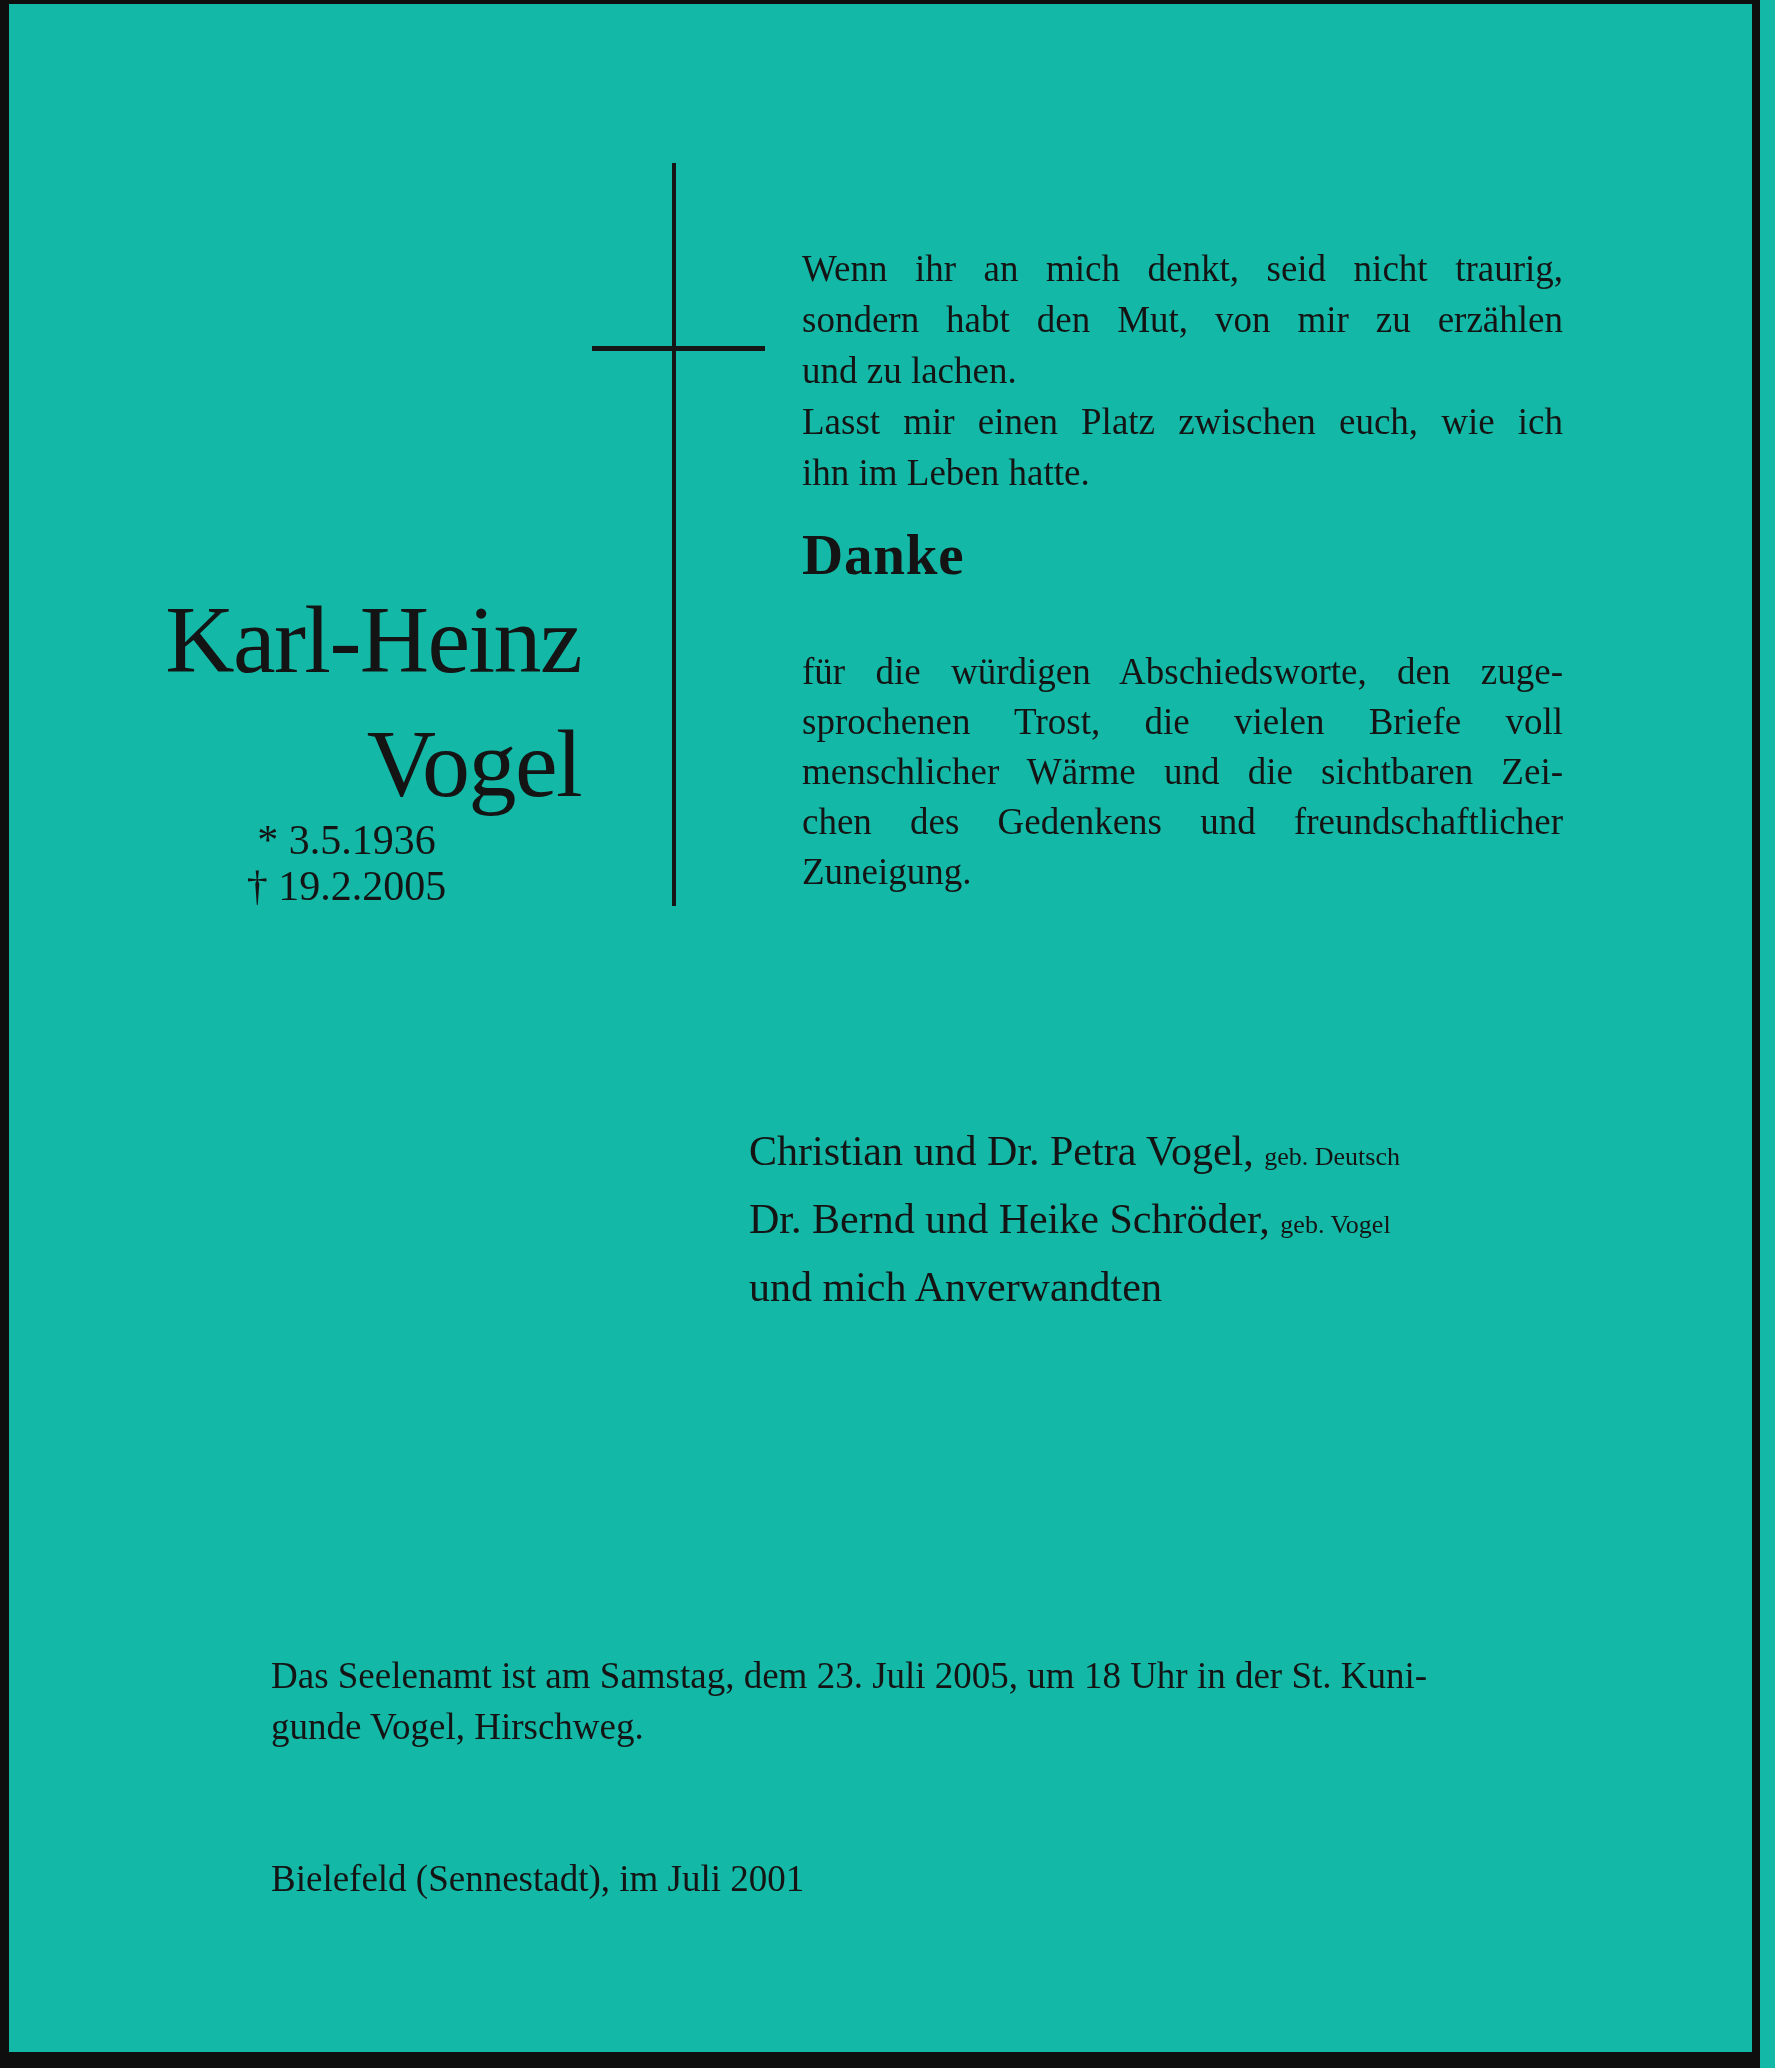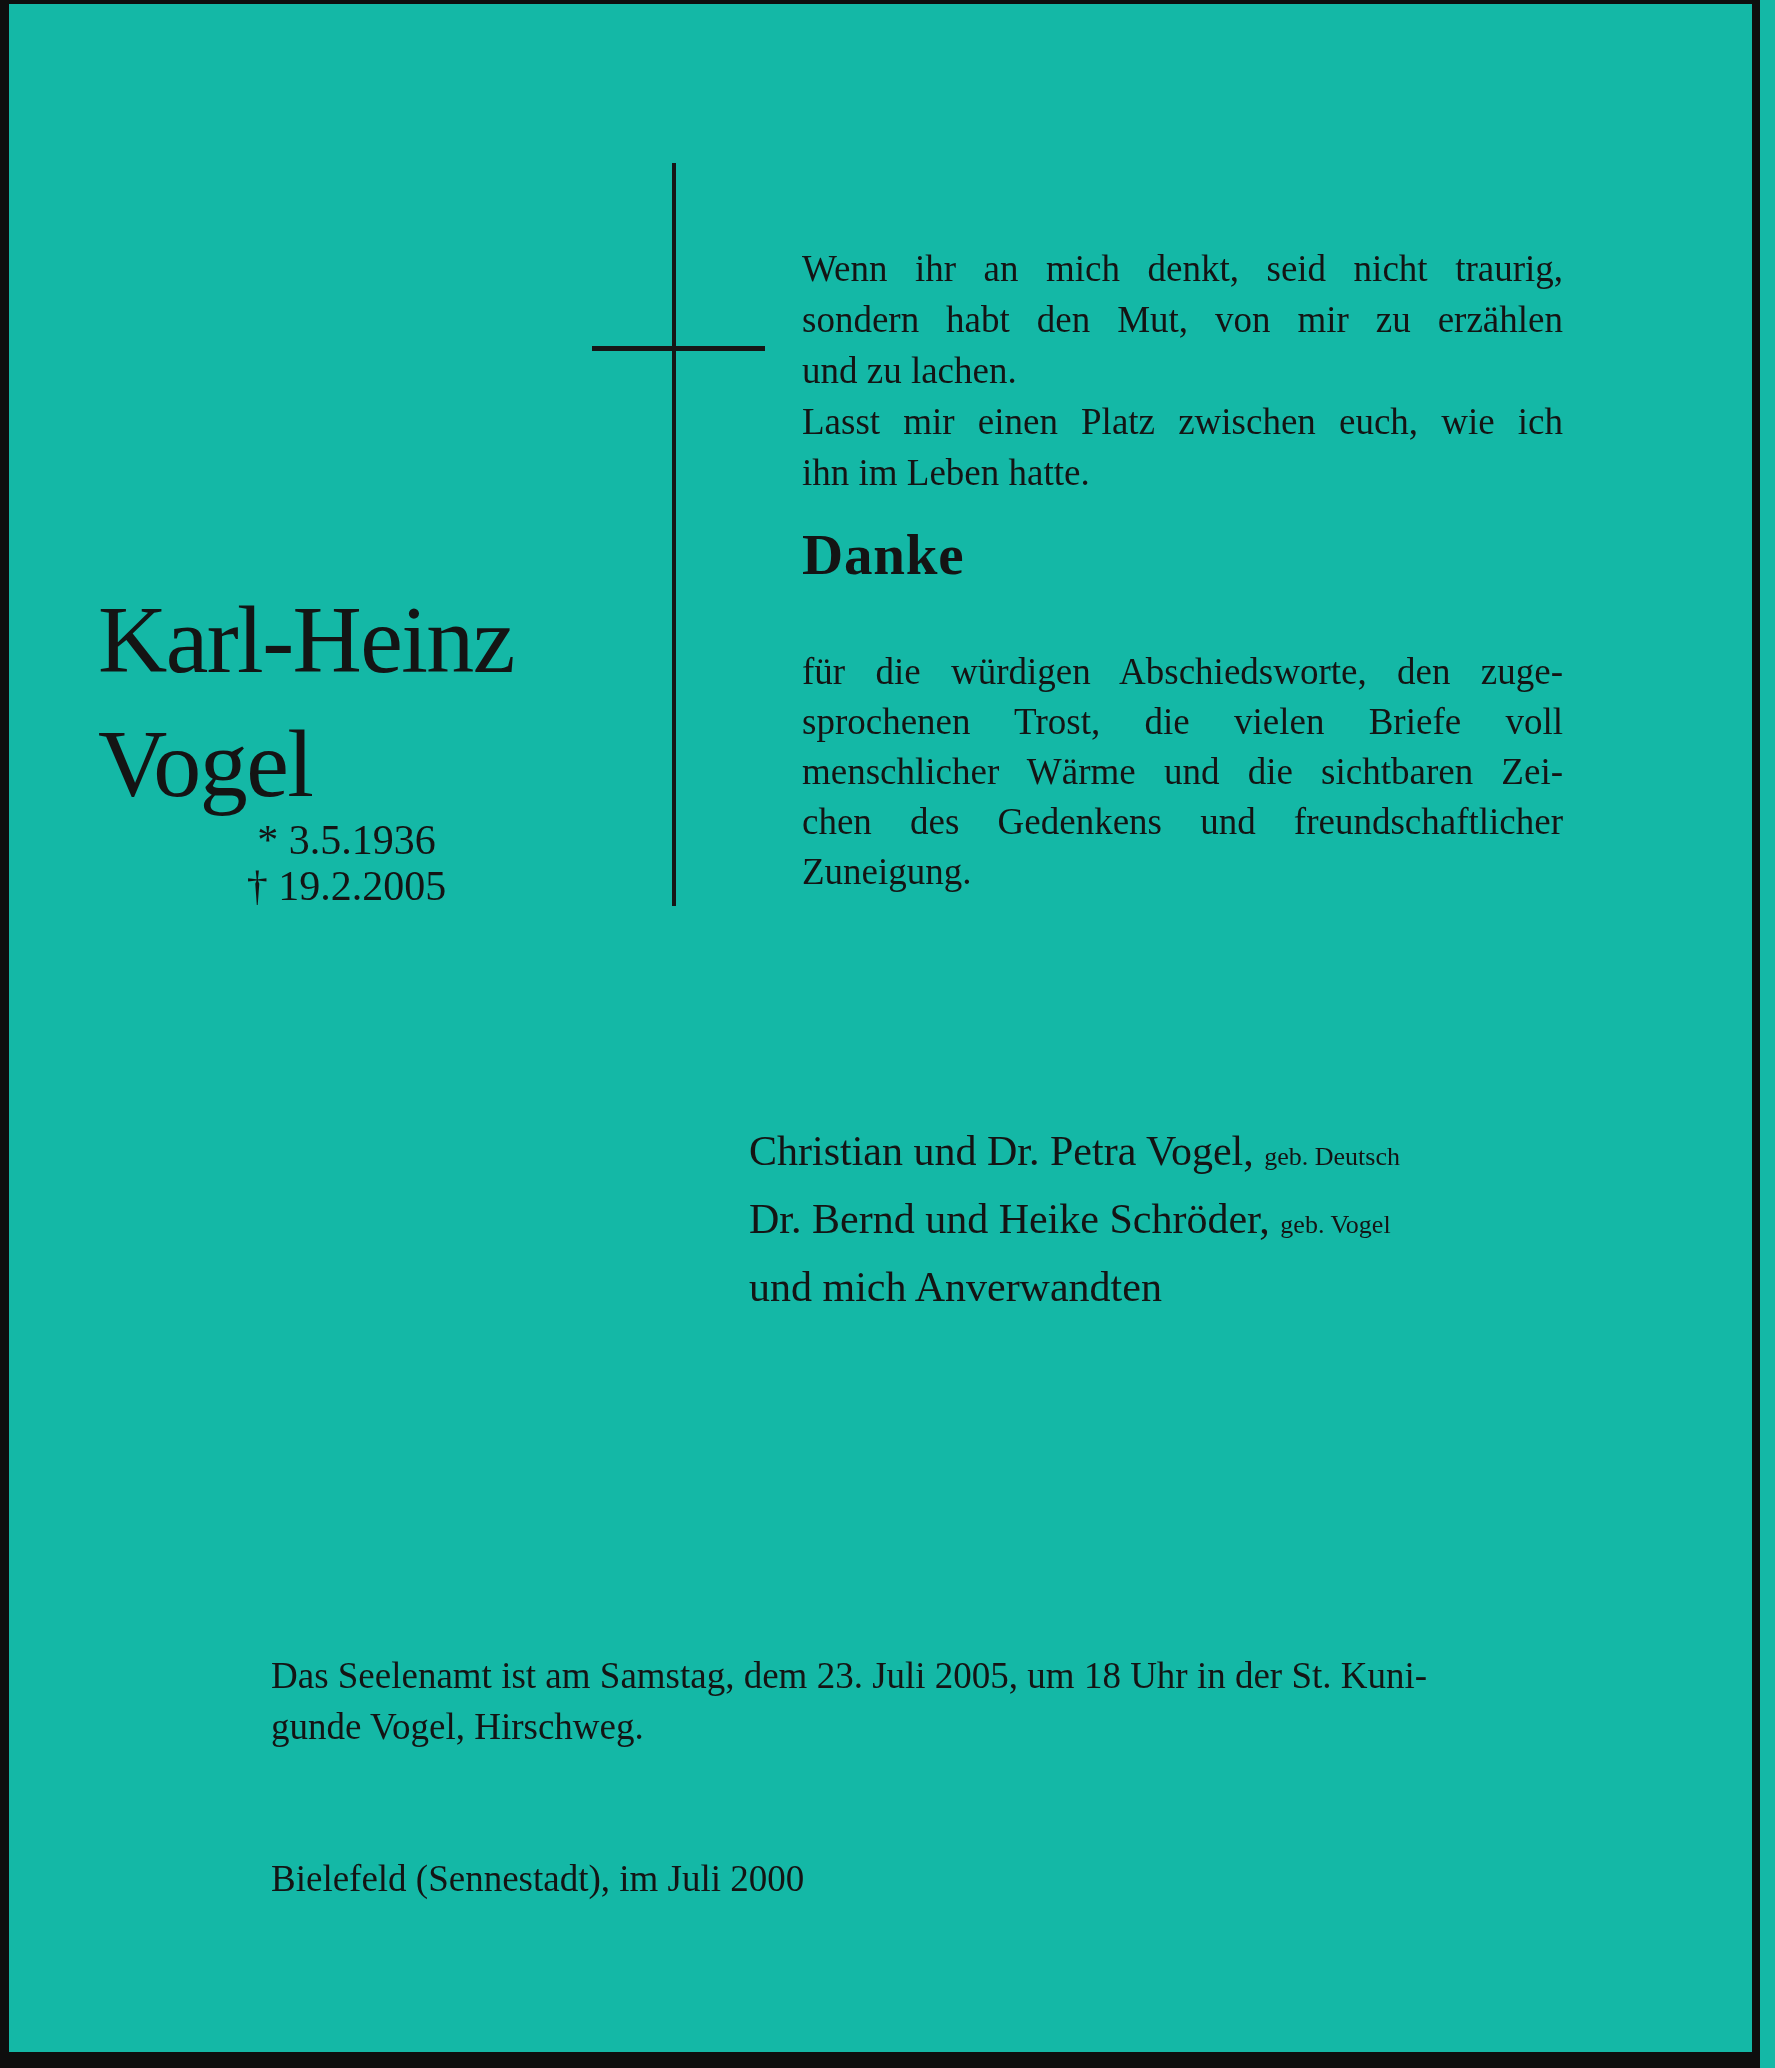--- a/index.html
+++ b/index.html
@@ -76,24 +76,24 @@
     line-height: 50px;
     margin-top: 48px;
   }
   .jline {
     text-align: justify;
     text-align-last: justify;
   }
   
   .name-block {
     position: absolute;
-    left: 98px;
+    left: 84px;
     top: 578px;
     width: 497px;
-    text-align: left;
+    text-align: right;
     font-size: 96px;
     line-height: 124px;
     letter-spacing: -1.6px;
   }
   .dates-block {
     position: absolute;
     left: 98px;
     top: 817px;
     width: 497px;
     text-align: center;
@@ -177,16 +177,16 @@
     <div><span>Christian und Dr. Petra Vogel,</span> <span class="suffix">geb. Deutsch</span></div>
     <div><span>Dr. Bernd und Heike Schröder,</span> <span class="suffix">geb. Vogel</span></div>
     <div>und mich Anverwandten</div>
   </div>
 
   <div class="service">
     <div>Das Seelenamt ist am Samstag, dem 23. Juli 2005, um 18 Uhr in der St. Kuni-</div>
     <div>gunde Vogel, Hirschweg.</div>
   </div>
 
-  <div class="footer">Bielefeld (Sennestadt), im Juli 2000</div>
+  <div class="footer">Bielefeld (Sennestadt), im Juli 2001</div>
 
 </div>
 
 
 </body></html>

